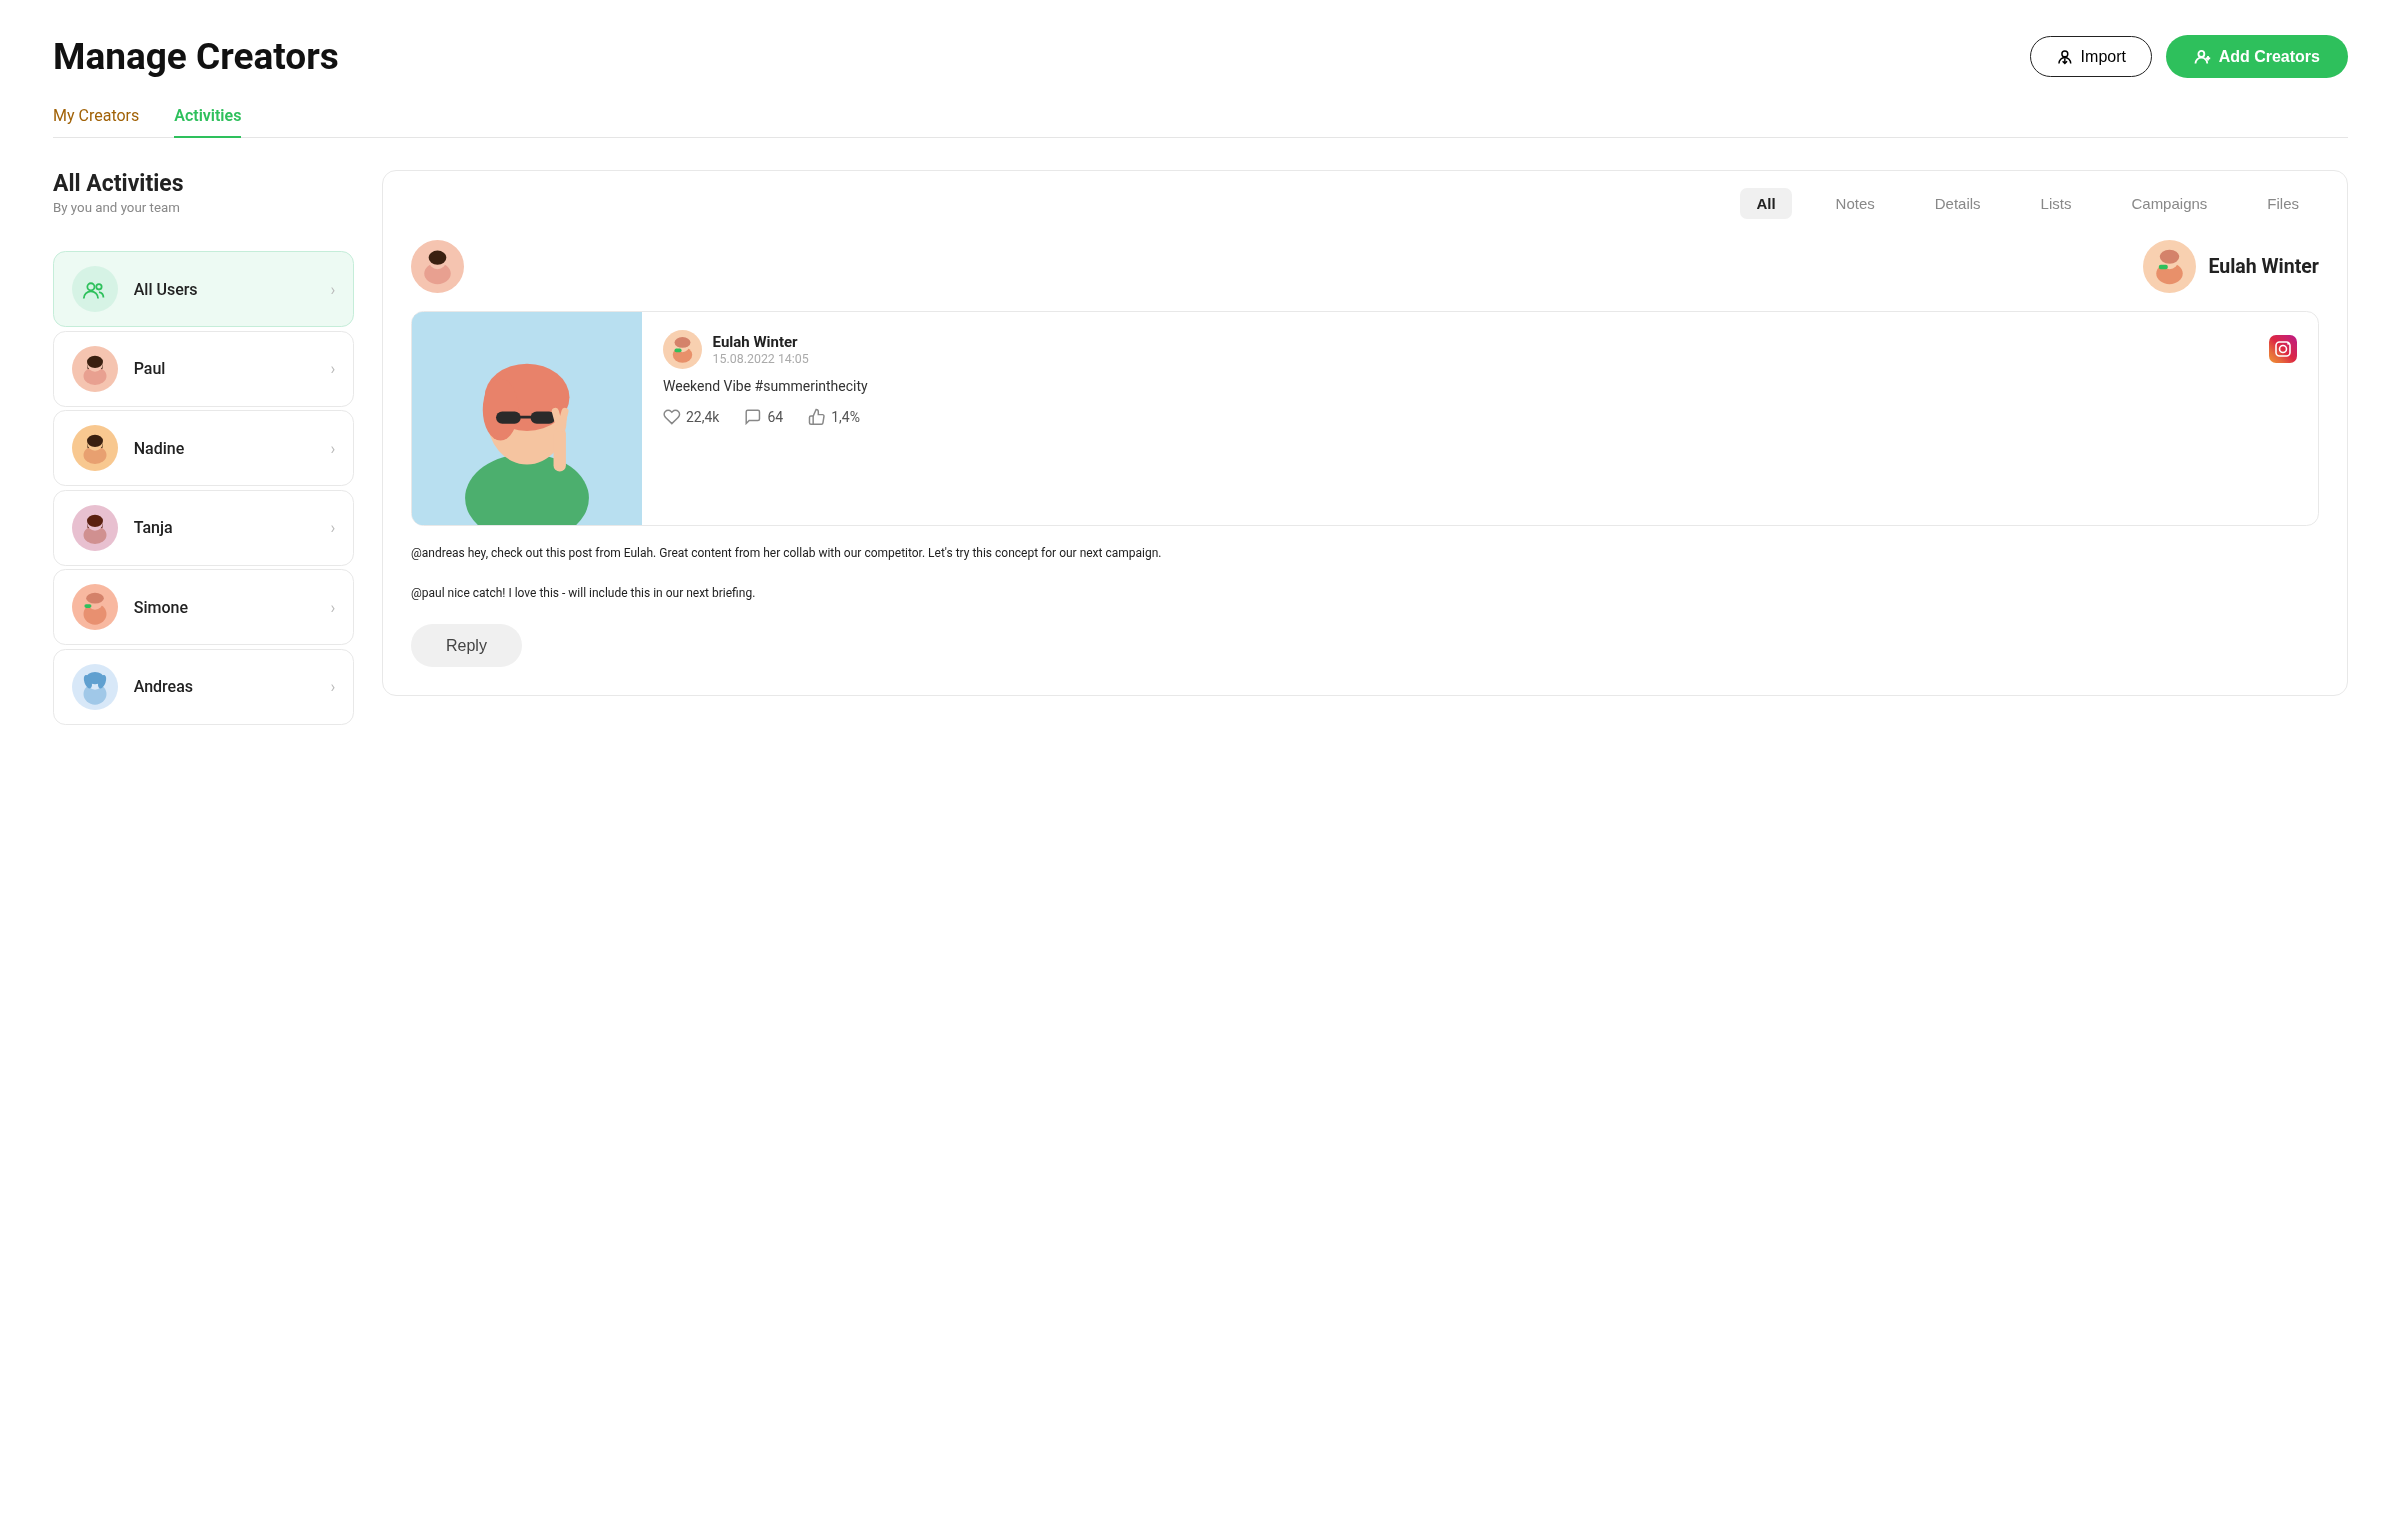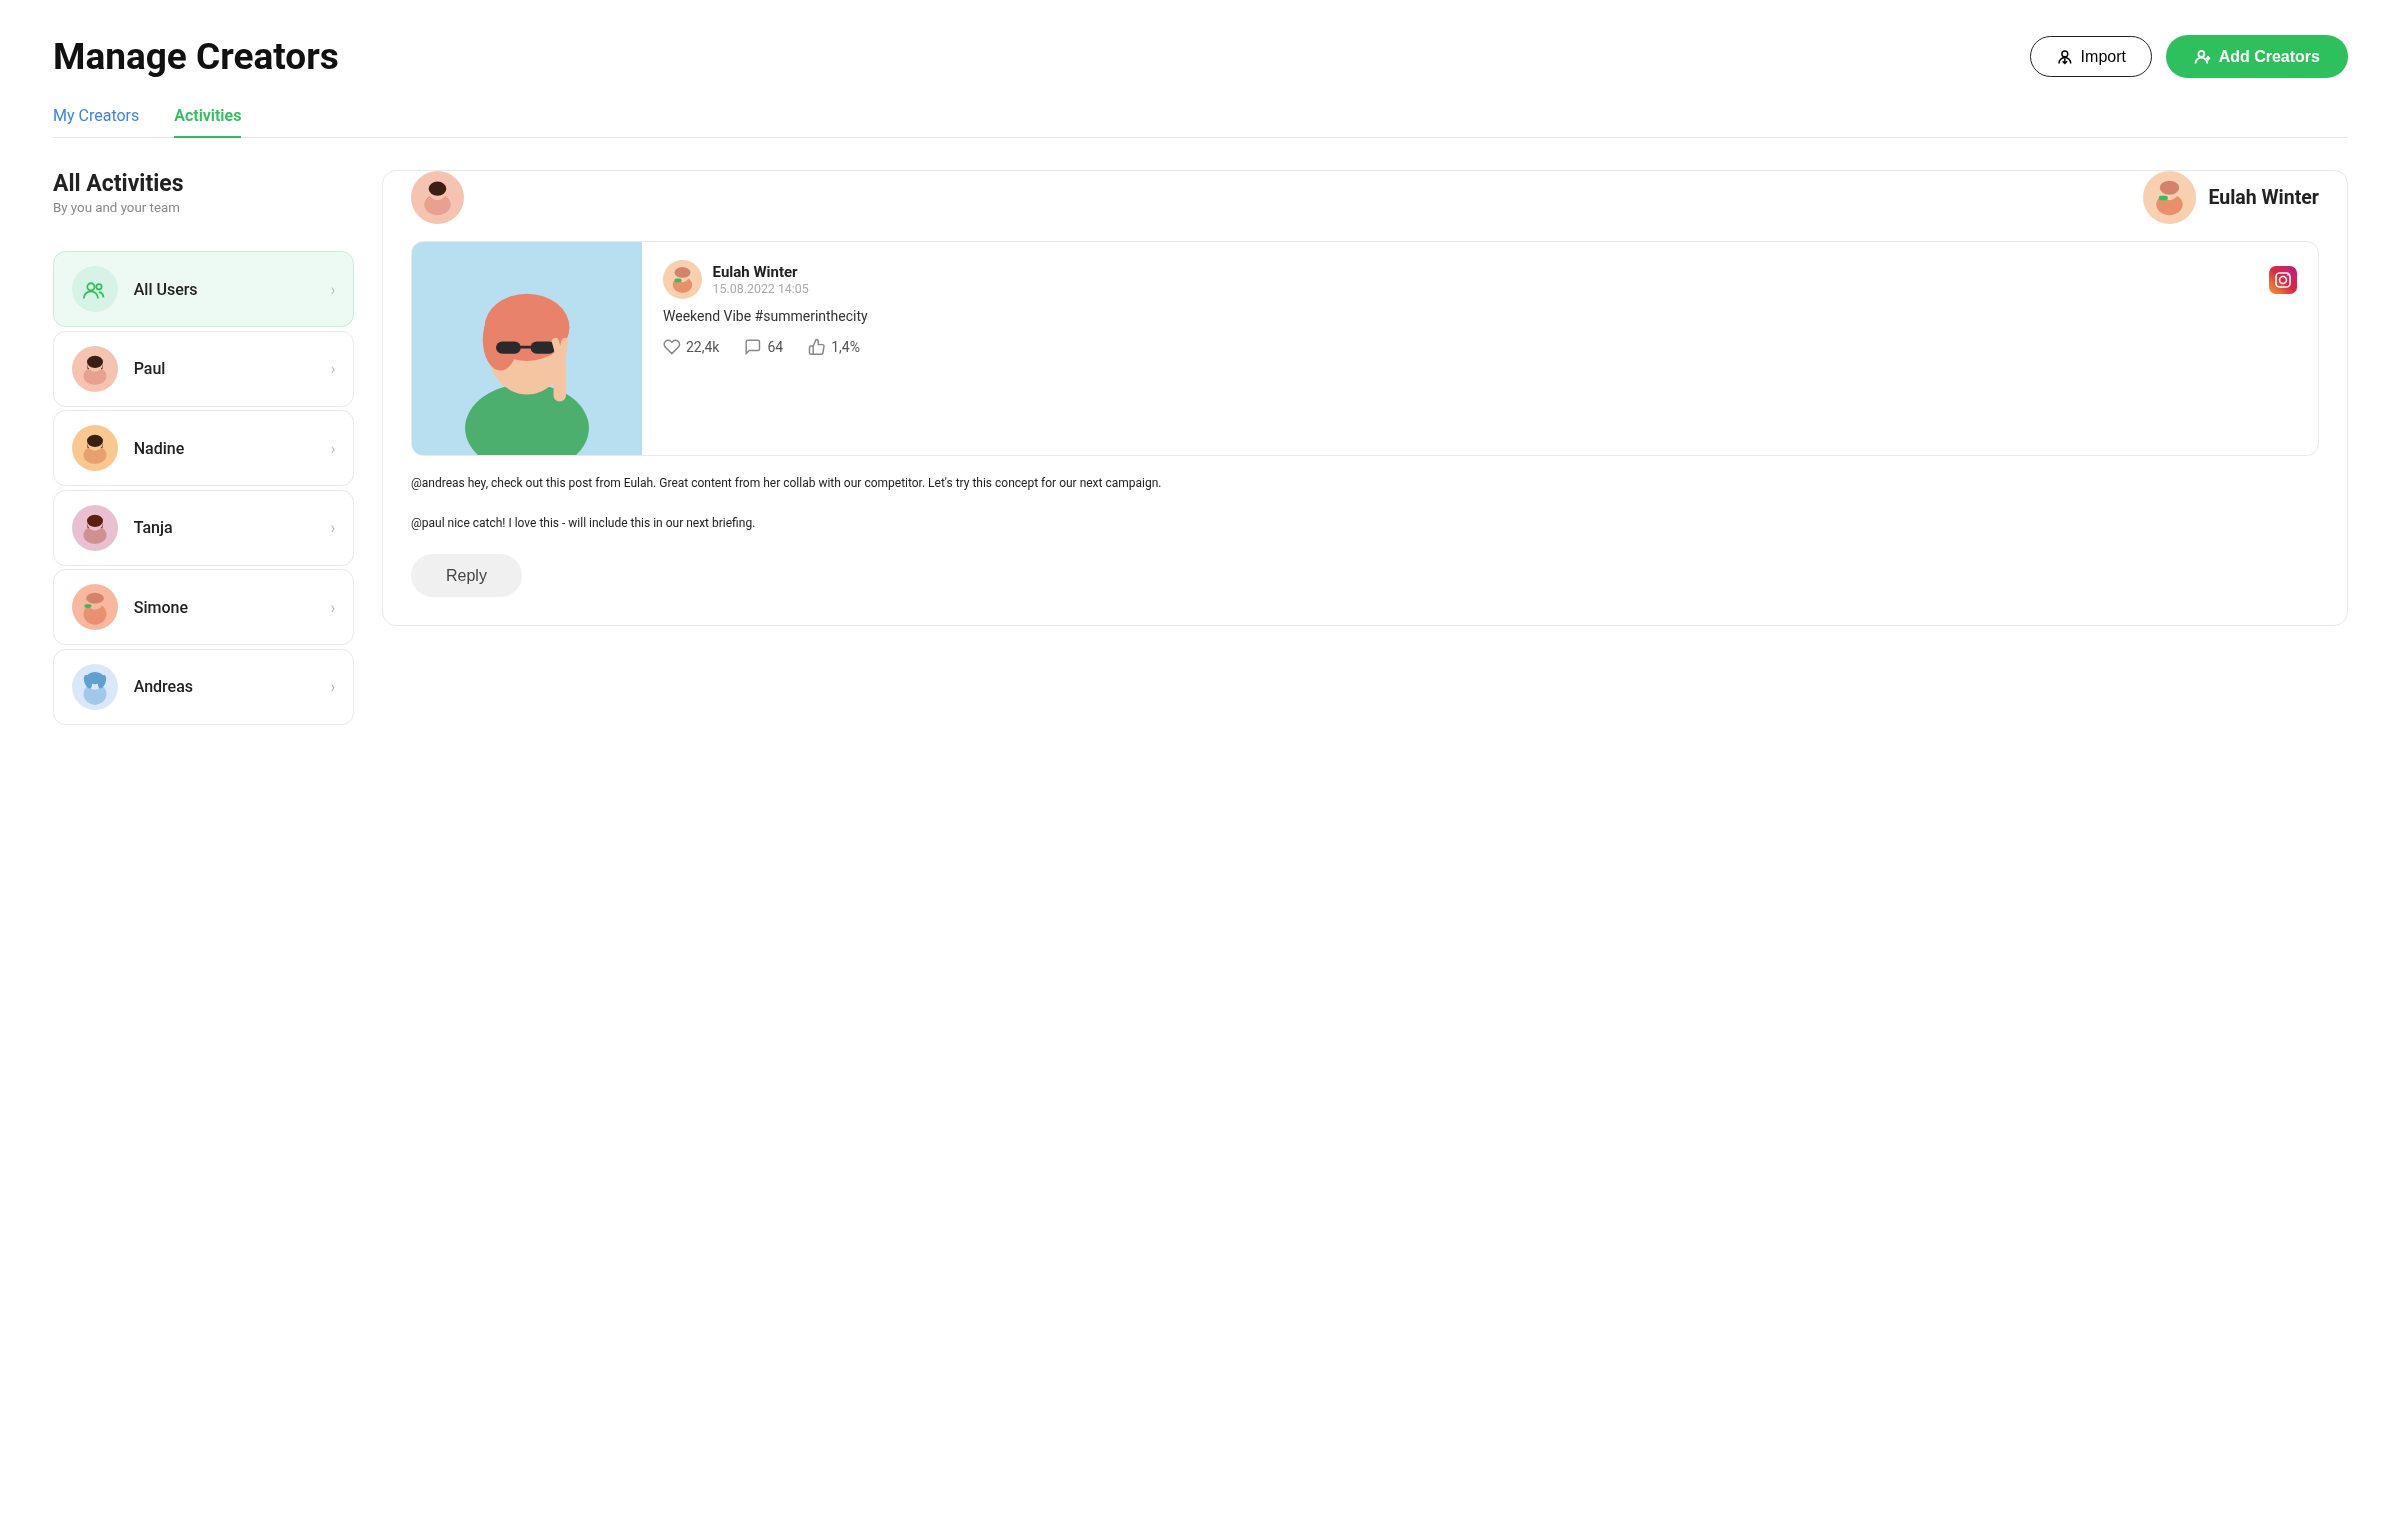--- a/index.html
+++ b/index.html
@@ -54,21 +54,21 @@
     .tabs {
       display: flex;
       gap: 35px;
       border-bottom: 0.9px solid #e5e5e5;
       margin-bottom: 32px;
     }
     .tab {
       padding-bottom: 10.6px;
       font-size: 16px;
       cursor: pointer;
-      color: #3b82f6;
+      color: #a16207;
       border-bottom: 2.7px solid transparent;
       margin-bottom: -0.9px;
     }
     .tab.active {
       color: #2ec05c;
       border-bottom: 2.7px solid #2ec05c;
       font-weight: 600;
     }
     .content-area {
       display: flex;
@@ -406,20 +406,28 @@
         </div>
         <span class="user-name">Andreas</span>
         <span class="chevron">›</span>
       </div>
 
     </div>
   </div>
 
   <div class="right-panel">
 
+    <div class="filter-bar">
+      <button class="filter-btn active">All</button>
+      <button class="filter-btn">Notes</button>
+      <button class="filter-btn">Details</button>
+      <button class="filter-btn">Lists</button>
+      <button class="filter-btn">Campaigns</button>
+      <button class="filter-btn">Files</button>
+    </div>
 
     <div class="activity-card">
 
       
       <div class="activity-header">
 
         <div style="width:53px;height:53px;flex-shrink:0;">
           <svg width="53" height="53" viewBox="0 0 60 60" fill="none">
             <circle cx="30" cy="30" r="30" fill="#f5c4b0"></circle>
             <ellipse cx="30" cy="38" rx="15" ry="12" fill="#e8a090"></ellipse>

